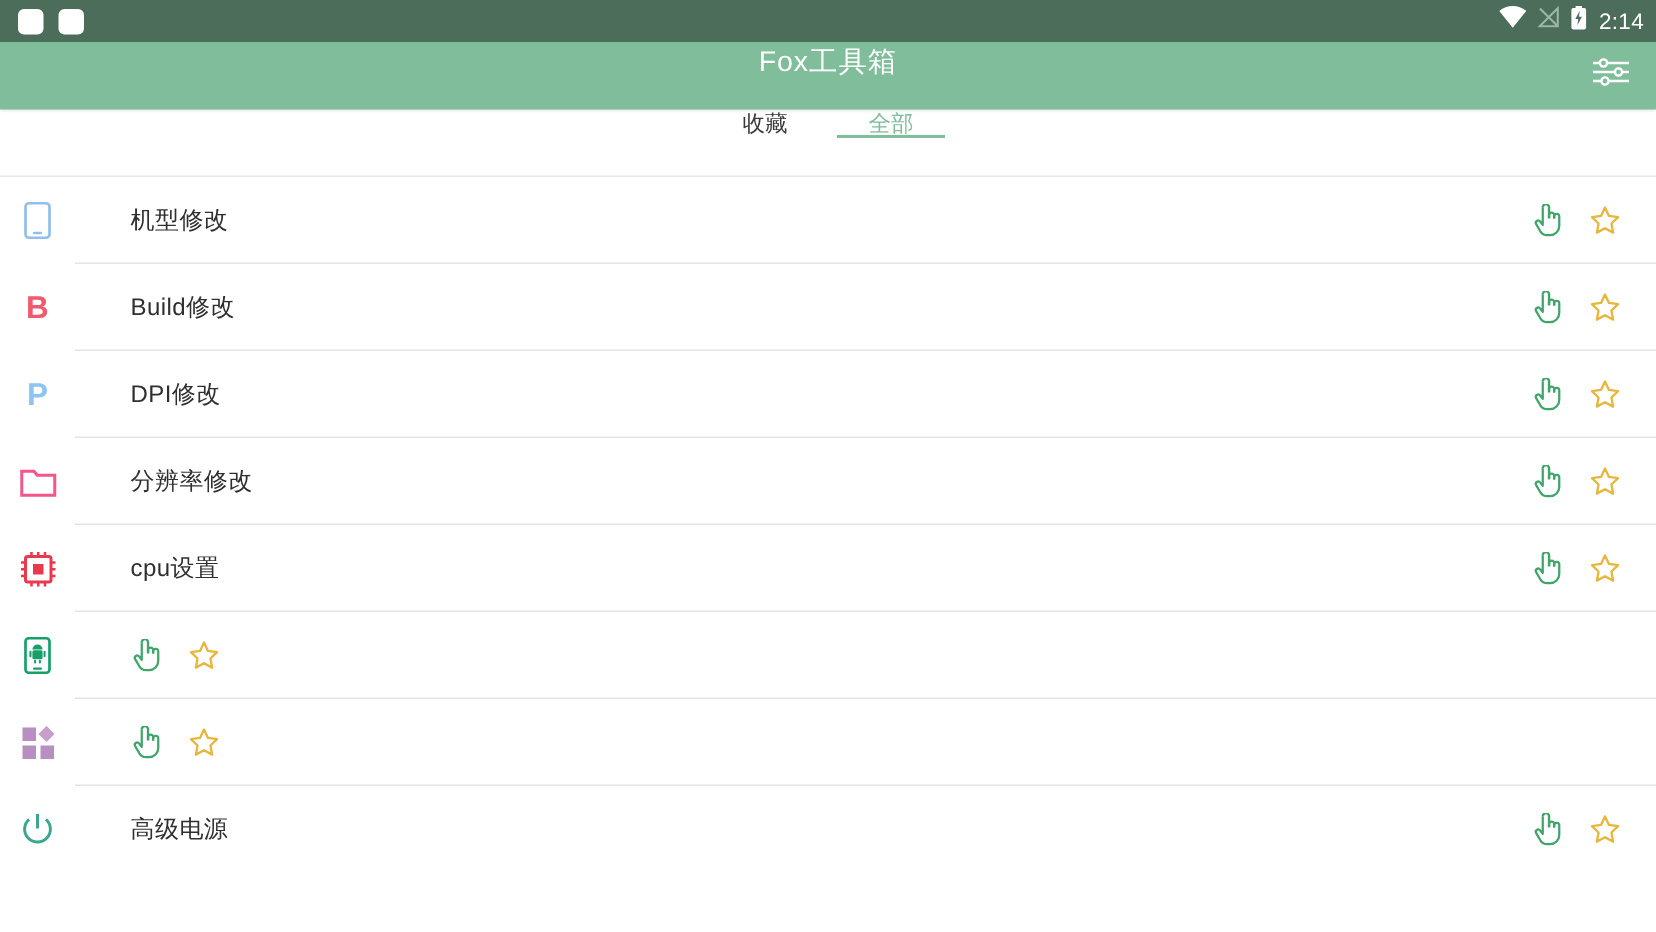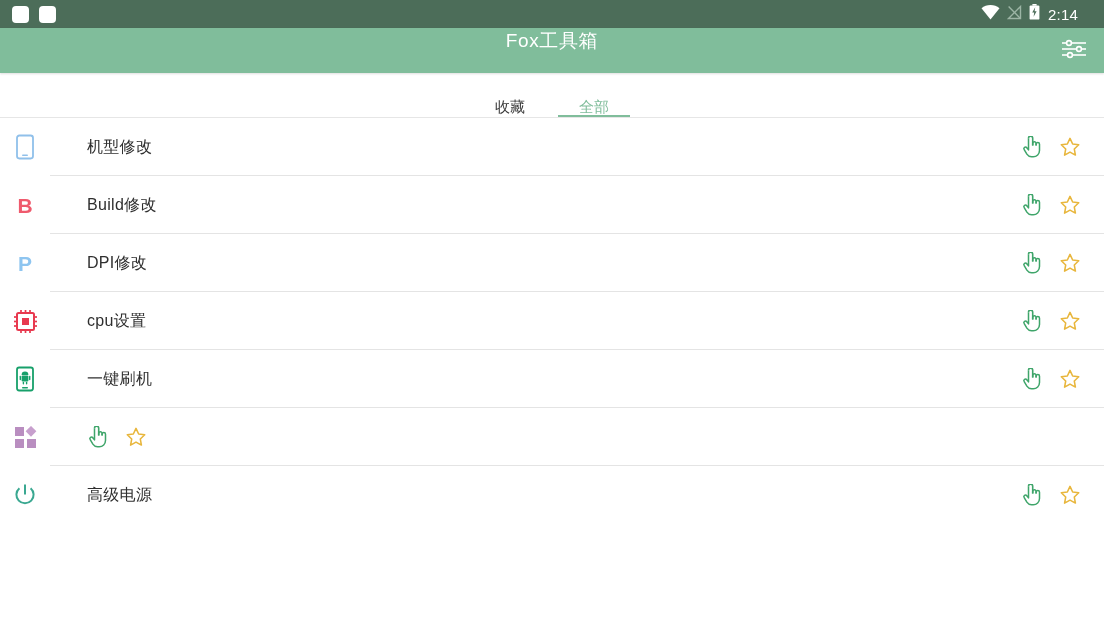--- a/index.html
+++ b/index.html
@@ -15,21 +15,21 @@
     -webkit-font-smoothing: antialiased;
   }
 
   
   .status-bar {
     height: 28px;
     background: #4c6d59;
     display: flex;
     align-items: center;
     justify-content: space-between;
-    padding: 0 26px 0 12px;
+    padding: 0 8px 0 12px;
     box-sizing: border-box;
   }
   .status-left {
     display: flex;
     align-items: center;
     gap: 10px;
   }
   .notif-square {
     width: 17px;
     height: 17px;
@@ -76,21 +76,21 @@
     align-items: center;
     justify-content: center;
     cursor: pointer;
   }
 
   
   .tab-bar {
     height: 44px;
     background: #ffffff;
     display: flex;
-    align-items: flex-end;
+    align-items: flex-start;
     justify-content: center;
     gap: 12px;
     border-bottom: 1px solid #e6e6e6;
   }
   .tab {
     min-width: 54px;
     padding: 0 9px;
     display: flex;
     align-items: center;
     justify-content: center;
@@ -288,20 +288,42 @@
         </svg>
       </div>
       <div class="act-btn">
         <svg width="22" height="22" viewBox="0 0 24 24">
           <path d="M12 2.6 l2.9 6.1 6.6 .9 -4.8 4.6 1.2 6.6 -5.9 -3.2 -5.9 3.2 1.2 -6.6 -4.8 -4.6 6.6 -.9 Z" fill="none" stroke="#e8b63c" stroke-width="1.7" stroke-linejoin="round"></path>
         </svg>
       </div>
     </div>
   </div>
 
+  <div class="tool-row">
+    <div class="row-icon">
+      <svg width="25" height="21" viewBox="0 0 25 21">
+        <path d="M1.5 3.2 h8.2 l2.1 2.6 h11.7 v13.4 h-22 Z" fill="none" stroke="#f2568c" stroke-width="2"></path>
+      </svg>
+    </div>
+    <div class="row-label">分辨率修改</div>
+    <div class="row-actions">
+      <div class="act-btn">
+        <svg width="20" height="22" viewBox="0 0 20 22">
+          <path d="M6.5 2.2 a2.1 2.1 0 0 1 4.2 0 v7.2" fill="none" stroke="#3fa56a" stroke-width="1.6"></path>
+          <path d="M10.7 9.6 V7.4 a1.7 1.7 0 0 1 3.4 0 v2.2" fill="none" stroke="#3fa56a" stroke-width="1.5"></path>
+          <path d="M14.1 9.6 V8.2 a1.7 1.7 0 0 1 3.4 0 v6.4 a6.2 6.2 0 0 1 -6.2 6.2 h-1.8 a5.6 5.6 0 0 1 -4.6 -2.6 L2.2 13.6 a1.6 1.6 0 0 1 2.6 -1.9 l1.7 2.2 V2.2" fill="none" stroke="#3fa56a" stroke-width="1.5" stroke-linejoin="round"></path>
+        </svg>
+      </div>
+      <div class="act-btn">
+        <svg width="22" height="22" viewBox="0 0 24 24">
+          <path d="M12 2.6 l2.9 6.1 6.6 .9 -4.8 4.6 1.2 6.6 -5.9 -3.2 -5.9 3.2 1.2 -6.6 -4.8 -4.6 6.6 -.9 Z" fill="none" stroke="#e8b63c" stroke-width="1.7" stroke-linejoin="round"></path>
+        </svg>
+      </div>
+    </div>
+  </div>
 
   <div class="tool-row">
     <div class="row-icon">
       <svg width="25" height="25" viewBox="0 0 25 25">
         <g stroke="#e8394f" stroke-width="1.7">
           <line x1="8" y1="1" x2="8" y2="4"></line>
             <line x1="12.5" y1="1" x2="12.5" y2="4"></line>
             <line x1="17" y1="1" x2="17" y2="4"></line>
           <line x1="8" y1="21" x2="8" y2="24"></line>
             <line x1="12.5" y1="21" x2="12.5" y2="24"></line>
@@ -342,21 +364,20 @@
         <g fill="#17a06a">
           <rect x="7.6" y="9.5" width="6.8" height="6" rx="1"></rect>
           <rect x="5.6" y="9.8" width="1.4" height="4.4" rx="0.7"></rect>
           <rect x="15" y="9.8" width="1.4" height="4.4" rx="0.7"></rect>
           <rect x="8.7" y="15.8" width="1.4" height="2.6" rx="0.7"></rect>
           <rect x="11.9" y="15.8" width="1.4" height="2.6" rx="0.7"></rect>
           <path d="M7.6 9 a3.4 3.4 0 0 1 6.8 0 Z"></path>
         </g>
       </svg>
     </div>
-    <div class="row-label">一键刷机</div>
     <div class="row-actions">
       <div class="act-btn">
         <svg width="20" height="22" viewBox="0 0 20 22">
           <path d="M6.5 2.2 a2.1 2.1 0 0 1 4.2 0 v7.2" fill="none" stroke="#3fa56a" stroke-width="1.6"></path>
           <path d="M10.7 9.6 V7.4 a1.7 1.7 0 0 1 3.4 0 v2.2" fill="none" stroke="#3fa56a" stroke-width="1.5"></path>
           <path d="M14.1 9.6 V8.2 a1.7 1.7 0 0 1 3.4 0 v6.4 a6.2 6.2 0 0 1 -6.2 6.2 h-1.8 a5.6 5.6 0 0 1 -4.6 -2.6 L2.2 13.6 a1.6 1.6 0 0 1 2.6 -1.9 l1.7 2.2 V2.2" fill="none" stroke="#3fa56a" stroke-width="1.5" stroke-linejoin="round"></path>
         </svg>
       </div>
       <div class="act-btn">
         <svg width="22" height="22" viewBox="0 0 24 24">

